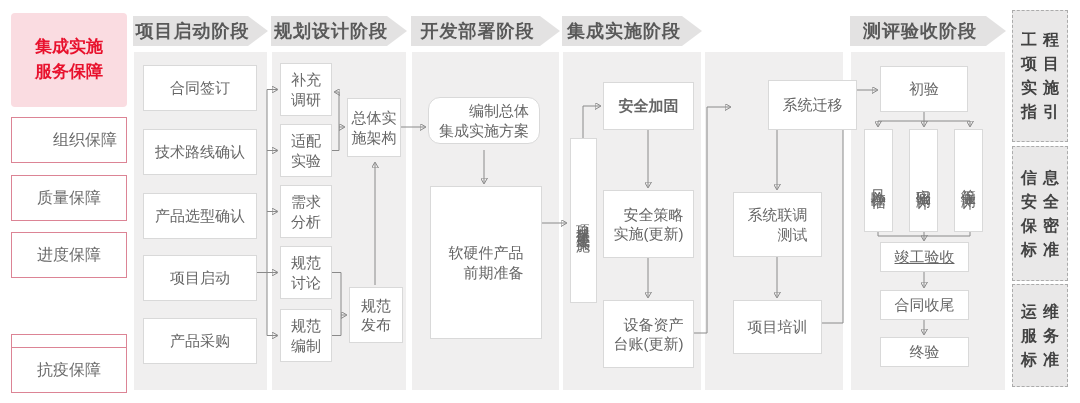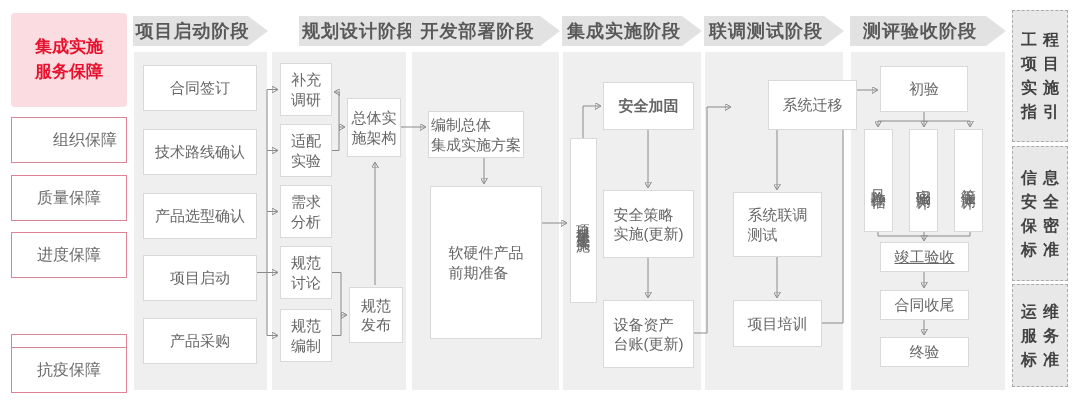--- a/index.html
+++ b/index.html
@@ -7,21 +7,21 @@
           font-family:"Liberation Sans","DejaVu Sans",sans-serif;}
   
   .panel{position:absolute;top:52px;height:338px;background:#f0efef;}
   
   .hdr{position:absolute;top:16px;height:30px;background:#e3e2e2;color:#595959;
        font-weight:bold;font-size:18px;letter-spacing:1px;
        display:flex;align-items:center;justify-content:center;padding-right:16px;box-sizing:border-box;
        clip-path:polygon(0 0,calc(100% - 20px) 0,100% 50%,calc(100% - 20px) 100%,0 100%);}
   
   .box{position:absolute;background:#fff;border:1px solid #d9d9d9;color:#666;
-       font-size:15px;line-height:1.3;text-align:left;white-space:pre-line;
+       font-size:15px;line-height:1.3;text-align:right;white-space:pre-line;
        display:flex;align-items:center;justify-content:center;box-sizing:border-box;}
   .vtext{writing-mode:vertical-rl;text-orientation:upright;letter-spacing:2px;font-size:14px;}
   
   .pinkbox{position:absolute;left:11px;top:13px;width:116px;height:94px;background:#fadce1;
        border-radius:4px;color:#e8112d;font-weight:bold;font-size:17px;line-height:1.45;
        display:flex;align-items:center;justify-content:center;text-align:center;white-space:pre-line;}
   .redbox{position:absolute;left:11px;width:116px;height:46px;background:#fff;
        border:1px solid #dc8495;color:#6b6b6b;font-size:16px;
        display:flex;align-items:center;justify-content:center;box-sizing:border-box;}
   
@@ -89,24 +89,23 @@
 
     <path d="M878 232 V236"></path>
     <path d="M970 232 V236"></path>
     <path d="M878 236 H970"></path>
     <path d="M924 232 V240" marker-end="url(#ah)"></path>
     <path d="M924 272 V287" marker-end="url(#ah)"></path>
     <path d="M924 320 V334" marker-end="url(#ah)"></path>
   </svg>
 
   <div class="hdr" style="left:133px;width:135px;">项目启动阶段</div>
-  <div class="hdr" style="left:271px;width:136px;margin-left:28px;">规划设计阶段</div>
+  <div class="hdr" style="left:271px;width:136px;">规划设计阶段</div>
   <div class="hdr" style="left:411px;width:149px;">开发部署阶段</div>
   <div class="hdr" style="left:562px;width:140px;">集成实施阶段</div>
-  <div class="hdr" style="left:704px;width:140px;">联调测试阶段</div>
   <div class="hdr" style="left:850px;width:156px;">测评验收阶段</div>
 
   <div class="pinkbox">集成实施
 服务保障</div>
   <div class="redbox" style="top:117px;padding-left:32px;">组织保障</div>
   <div class="redbox" style="top:175px;">质量保障</div>
   <div class="redbox" style="top:232px;">进度保障</div>
   <div class="redbox" style="top:290px;margin-top:44px;">应急保障</div>
   <div class="redbox" style="top:347px;">抗疫保障</div>
 
@@ -124,36 +123,36 @@
 分析</div>
   <div class="box" style="left:280px;top:246px;width:52px;height:53px;">规范
 讨论</div>
   <div class="box" style="left:280px;top:309px;width:52px;height:53px;">规范
 编制</div>
   <div class="box" style="left:347px;top:98px;width:54px;height:59px;">总体实
 施架构</div>
   <div class="box" style="left:349px;top:287px;width:54px;height:56px;">规范
 发布</div>
 
-  <div class="box" style="left:428px;top:111px;width:96px;height:47px;">编制总体
+  <div class="box" style="left:428px;top:97px;width:112px;height:47px;border-radius:12px;">编制总体
 集成实施方案</div>
   <div class="box" style="left:430px;top:186px;width:112px;height:153px;">软硬件产品
 前期准备</div>
 
   <div class="box vtext" style="left:570px;top:138px;width:27px;height:165px;">项目整体集成实施</div>
   <div class="box" style="left:603px;top:82px;width:91px;height:48px;font-weight:bold;">安全加固</div>
   <div class="box" style="left:603px;top:190px;width:91px;height:68px;">安全策略
 实施(更新)</div>
   <div class="box" style="left:603px;top:300px;width:91px;height:68px;">设备资产
 台账(更新)</div>
 
   <div class="box" style="left:733px;top:80px;width:89px;height:50px;margin-left:35px;">系统迁移</div>
   <div class="box" style="left:733px;top:192px;width:89px;height:65px;">系统联调
 测试</div>
-  <div class="box" style="left:733px;top:300px;width:89px;height:47px;">项目培训</div>
+  <div class="box" style="left:733px;top:300px;width:89px;height:54px;">项目培训</div>
 
   <div class="box" style="left:880px;top:66px;width:88px;height:46px;">初验</div>
   <div class="box vtext" style="left:864px;top:129px;width:29px;height:103px;font-size:15px;">风险评估</div>
   <div class="box vtext" style="left:909px;top:129px;width:29px;height:103px;font-size:15px;">密码测评</div>
   <div class="box vtext" style="left:954px;top:129px;width:29px;height:103px;font-size:15px;">等保测评</div>
   <div class="box" style="left:880px;top:242px;width:89px;height:30px;text-decoration:underline;">竣工验收</div>
   <div class="box" style="left:880px;top:290px;width:89px;height:30px;">合同收尾</div>
   <div class="box" style="left:880px;top:337px;width:89px;height:30px;">终验</div>
 
   <div class="rbox" style="top:10px;height:132px;">工程

